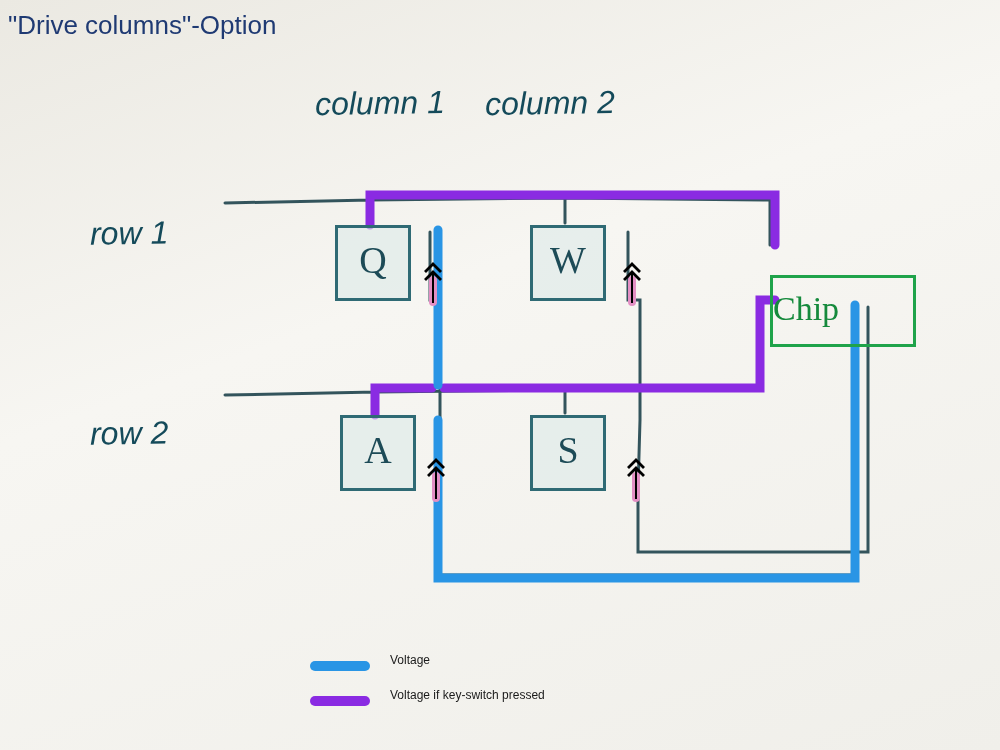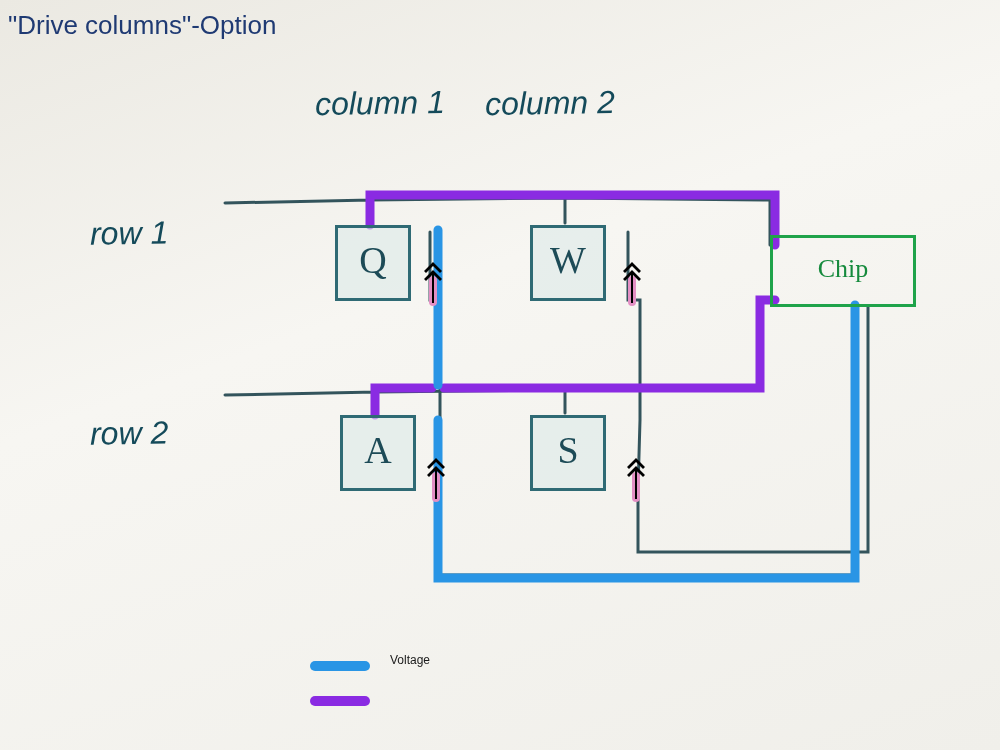--- a/index.html
+++ b/index.html
@@ -40,23 +40,23 @@
     color: #1d4b57;
     font-size: 38px;
     text-align: center;
     line-height: 64px;
     font-family: "Comic Sans MS", cursive;
   }
   .chip {
     position: absolute;
     border: 3px solid #1fa34a;
     color: #158a3c;
-    font-size: 26px;
-    text-align: center;
+    font-size: 34px;
     font-family: "Comic Sans MS", cursive;
+    margin-top: 40px;
   }
   .legend {
     position: absolute;
     font-family: "Segoe UI", Arial, sans-serif;
     font-size: 12px;
     color: #1a1a1a;
   }
   .swatch {
     position: absolute;
     height: 10px;
@@ -123,14 +123,15 @@
   <div class="key" style="left:530px; top:225px;">W</div>
   <div class="key" style="left:340px; top:415px;">A</div>
   <div class="key" style="left:530px; top:415px;">S</div>
 
   <div class="chip" style="left:770px; top:235px; width:140px; height:66px; line-height:62px;">Chip</div>
 
   <div class="swatch" style="left:310px; top:661px; background:#2995e5;"></div>
   <div class="legend" style="left:390px; top:653px;">Voltage</div>
 
   <div class="swatch" style="left:310px; top:696px; background:#8a2be2;"></div>
+  <div class="legend" style="left:390px; top:688px;">Voltage if key-switch pressed</div>
 
 </div>
 
 </body></html>

